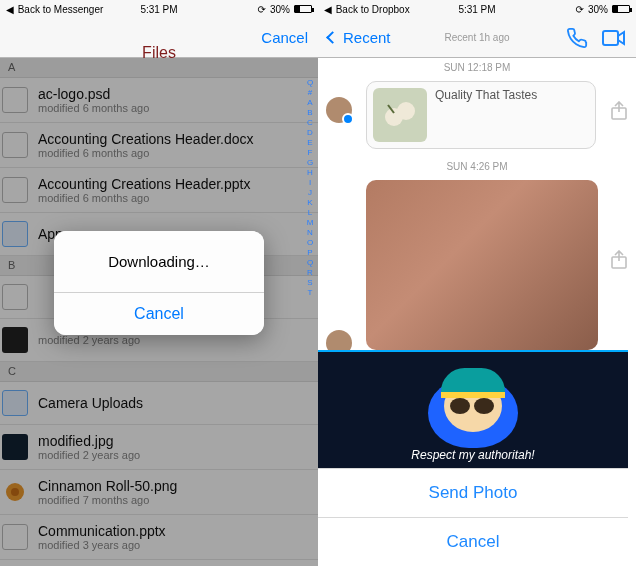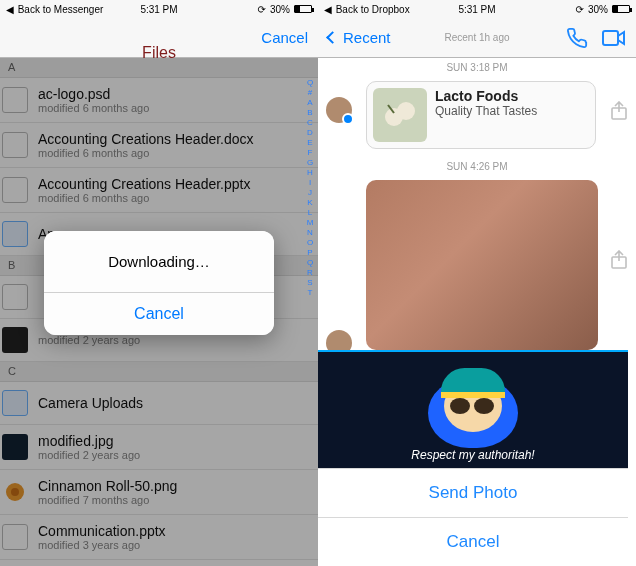--- a/index.html
+++ b/index.html
@@ -23,21 +23,21 @@
   .section-head{ height:20px; background:#f0f0f0; font-size:11px; color:#666; padding:3px 8px; border-bottom:1px solid #ddd;}
   .row{ display:flex; align-items:center; gap:10px; padding:8px 2px; border-bottom:1px solid #e6e6e6; background:#fff;}
   .row .icon{ width:26px; height:26px; flex-shrink:0; border:1px solid #bbb; border-radius:3px; display:flex; align-items:center; justify-content:center; font-size:10px; color:#888; background:#fff;}
   .row .icon.folder{ border-color:#6bb3ff; background:#e6f2ff;}
   .row .icon.img{ background:#222; border:none;}
   .row .icon.orange{ background:#fff; border:none;}
   .row .txt .t{ font-size:14px; color:#111;}
   .row .txt .s{ font-size:11px; color:#888;}
   .indexbar{ position:absolute; right:2px; top:78px; bottom:0; width:12px; z-index:6; display:flex; flex-direction:column; justify-content:flex-start; gap:1px; font-size:8px; color:#2a7fff; text-align:center;}
   
-  .sheet{ position:absolute; left:50%; top:50%; transform:translate(-50%,-50%); width:230px; background:#f3f3f3; border-radius:12px; z-index:10; box-shadow:0 6px 24px rgba(0,0,0,0.35); overflow:hidden;}
+  .sheet{ position:absolute; left:50%; top:50%; transform:translate(-50%,-50%); width:210px; background:#f3f3f3; border-radius:12px; z-index:10; box-shadow:0 6px 24px rgba(0,0,0,0.35); overflow:hidden;}
   .sheet .msg{ padding:22px 10px; text-align:center; font-size:15px; color:#000; background:#fdfdfd;}
   .sheet .btn{ padding:12px; text-align:center; font-size:16px; color:#007aff; border-top:1px solid #d0d0d0; background:#fdfdfd;}
   
   .chat-body{ background:#fff; height:calc(100% - 58px); overflow:hidden; position:relative;}
   .chat-meta{ text-align:center; font-size:10px; color:#9a9a9a; padding:4px 0;}
   .card{ margin:4px 40px 8px 48px; border:1px solid #d7d7d7; border-radius:10px; background:#fafafa; display:flex; gap:8px; padding:6px;}
   .card .thumb{ width:54px; height:54px; background:#cbd4bb; border-radius:6px; display:flex; align-items:center; justify-content:center;}
   .card .ct .t1{ font-size:14px; font-weight:600; color:#222;}
   .card .ct .t2{ font-size:12px; color:#555;}
   .share-square{ position:absolute; right:8px; color:#b9b9b9;}
@@ -218,34 +218,33 @@
       <span>
           <svg width="24" height="18" viewBox="0 0 24 18" fill="none" stroke="#1e89ff" stroke-width="2">
             <rect x="1" y="2" width="15" height="14" rx="2"></rect>
             <path d="M16 7l6-4v12l-6-4z"></path>
           </svg>
         </span>
     </div>
   </div>
 
   <div class="chat-body">
-    <div class="chat-meta">SUN 3:18 PM</div>
+    <div class="chat-meta">SUN 12:18 PM</div>
     <div style="position:relative;">
       <div class="avatar" style="top:16px"></div>
       <div class="mini-badge" style="top:32px"></div>
       <div class="card">
         <div class="thumb">
           <svg width="40" height="40">
               <circle cx="14" cy="22" r="9" fill="#efe9d8"></circle>
               <circle cx="26" cy="16" r="9" fill="#efe9d8"></circle>
               <path d="M8 10 l6 8" stroke="#5a6b3a" stroke-width="2"></path>
             </svg>
         </div>
         <div class="ct">
-          <div class="t1">Lacto Foods</div>
           <div class="t2">Quality That Tastes</div>
         </div>
       </div>
       <span class="share-square" style="top:20px">
           <svg width="18" height="20" fill="none" stroke="#c0c0c0" stroke-width="1.6">
             <rect x="2" y="7" width="14" height="11" rx="1"></rect>
             <path d="M9 1v10M5 5l4-4 4 4"></path>
           </svg>
         </span>
     </div>

